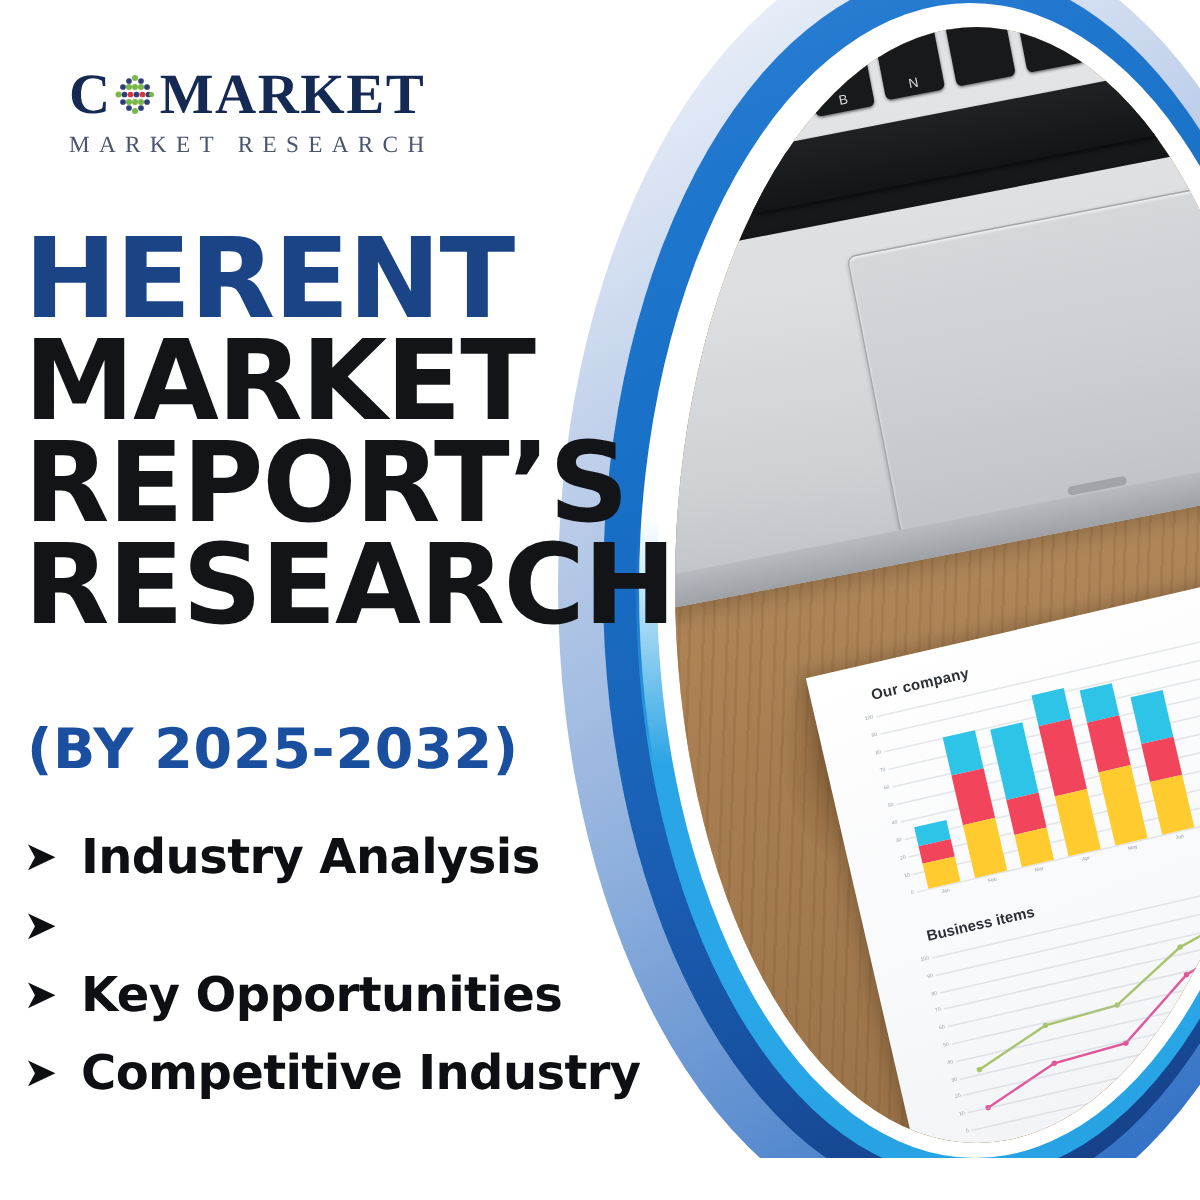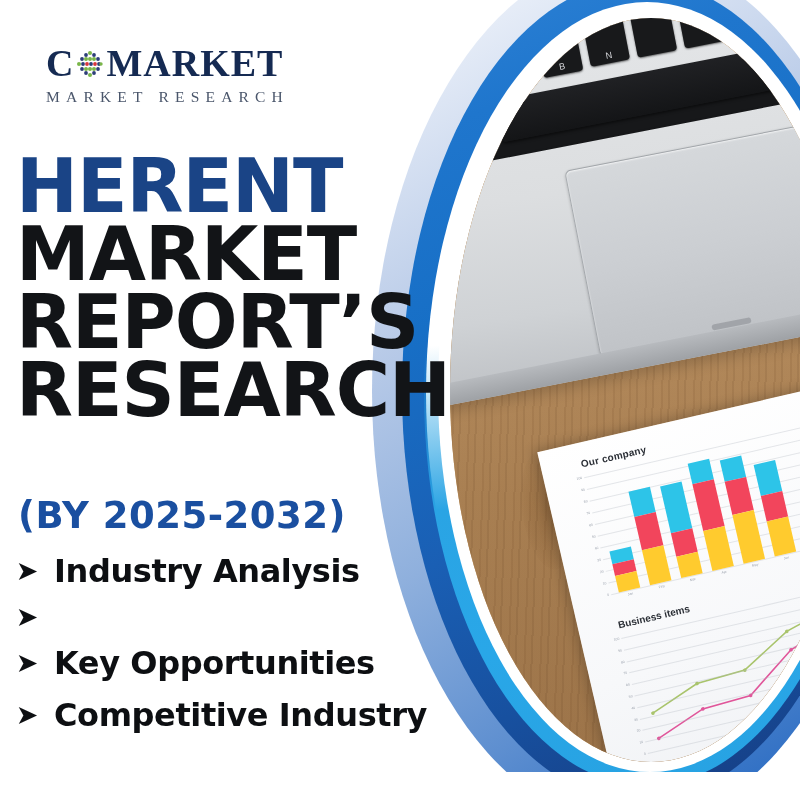--- a/index.html
+++ b/index.html
@@ -336,21 +336,21 @@
     font-size: 74px;
     line-height: 0.92;
     letter-spacing: -1px;
     color: #121417;
     white-space: nowrap;
   }
   .h-line.accent { color: #1a4486; }
 
   .yearline {
     position: absolute;
-    left: 18px; top: 494px;
+    left: 18px; top: 478px;
     font-family: "DejaVu Sans", sans-serif;
     font-weight: bold;
     font-size: 37px;
     color: #1a4fa0;
     letter-spacing: .5px;
     white-space: nowrap;
   }
 
   
   .bullets {

